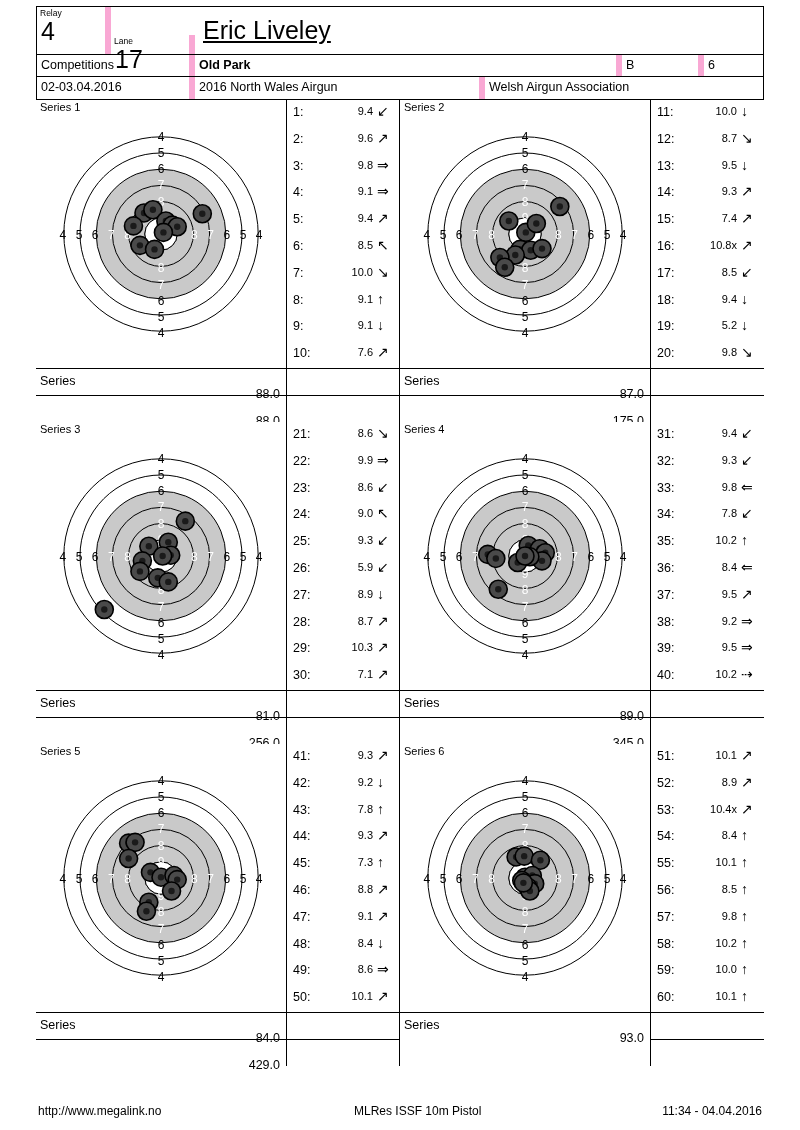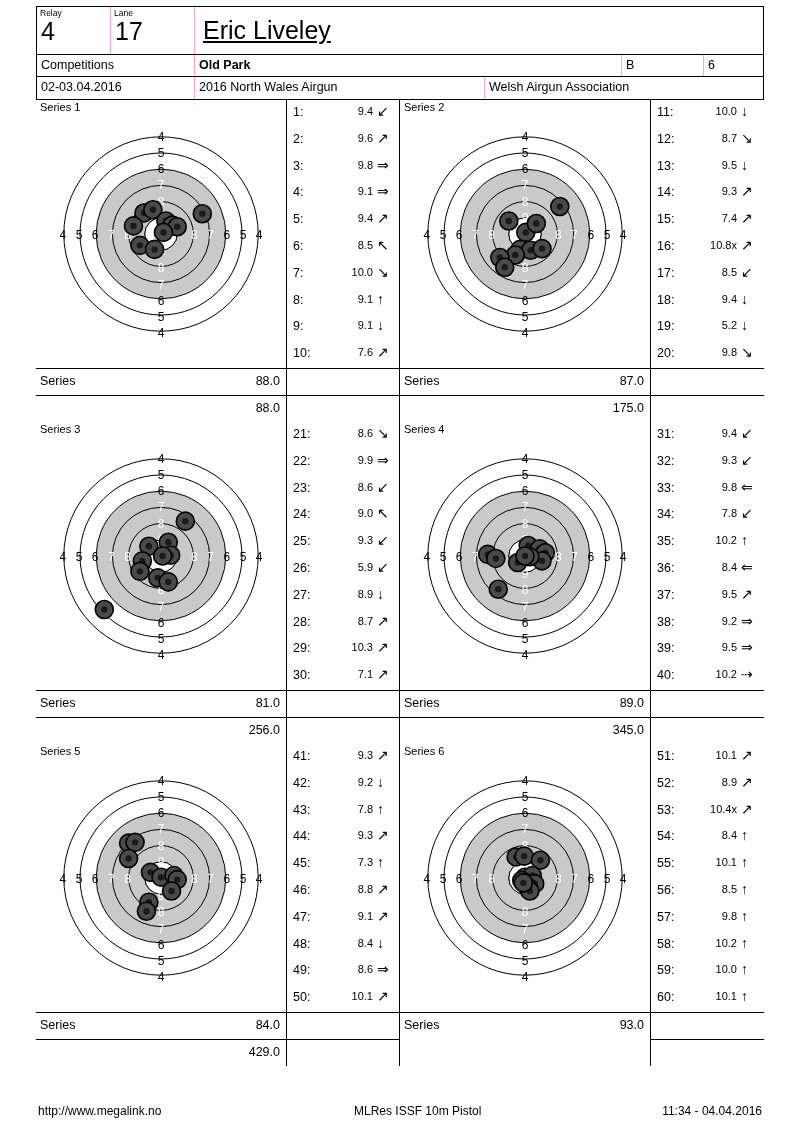--- a/index.html
+++ b/index.html
@@ -9,30 +9,30 @@
     font-family:"Liberation Sans", sans-serif;
     color:#000;
     -webkit-font-smoothing:none;
   }
   .page{position:relative;width:800px;height:1130px;box-sizing:border-box;}
 
   
   .hdr{position:absolute;left:36px;top:6px;width:728px;border:1px solid #000;box-sizing:border-box;}
   .hdr-row{display:flex;border-bottom:1px solid #000;box-sizing:border-box;}
   .hdr-row:last-child{border-bottom:none;}
-  .cell{border-right:1px solid #f9a8d4;box-sizing:border-box;position:relative;}
+  .cell{border-right:6px solid #f9a8d4;box-sizing:border-box;position:relative;}
   .cell:last-child{border-right:none;}
   .lbl{font-size:8.5px;line-height:10px;padding:1px 3px 0 3px;}
   .big{font-size:25px;line-height:26px;padding:0 0 2px 4px;font-weight:400;}
   .name{font-size:25px;line-height:46px;padding-left:8px;text-decoration:underline;}
   .txt{font-size:12.5px;line-height:21px;padding-left:4px;}
 
   .r1{height:48px;}
   .r1 .c1{width:74px;}
-  .r1 .c2{width:84px;}
+  .r1 .c2{width:84px;margin-top:28px;}
   .r1 .c3{flex:1;}
 
   .r2{height:22px;}
   .r2 .c1{width:158px;}
   .r2 .c2{width:427px;font-weight:bold;}
   .r2 .c3{width:82px;}
   .r2 .c4{flex:1;}
 
   .r3{height:22px;}
   .r3 .c1{width:158px;}
@@ -51,21 +51,21 @@
 
   
   .tgt{position:absolute;left:0;top:0;width:250px;height:268px;overflow:hidden;}
   .tgt svg{display:block;}
 
   
   .totrow{position:absolute;left:0;width:250px;height:27px;border-top:1px solid #000;box-sizing:border-box;}
   .totrow.a{top:268px;}
   .totrow.b{top:295px;}
   .totrow .t1{position:absolute;left:4px;top:5px;font-size:12.5px;}
-  .totrow .t2{position:absolute;right:6px;top:5px;font-size:12.5px;}
+  .totrow .t2{position:absolute;right:6px;top:18px;font-size:12.5px;}
 
   .shotcol .shotlist{position:absolute;left:0;top:0;width:100%;}
   .shot{height:26.8px;position:relative;}
   .shot .n{position:absolute;left:6px;top:5px;font-size:12.5px;}
   .shot .v{position:absolute;left:42px;top:5px;font-size:11px;width:44px;text-align:right;}
   .shot .ar{position:absolute;left:90px;top:3px;font-size:14px;}
 
   .sumrow{position:absolute;left:0;width:100%;height:27px;border-top:1px solid #000;box-sizing:border-box;}
   .sumrow.a{top:268px;}
   .sumrow.b{top:295px;}

